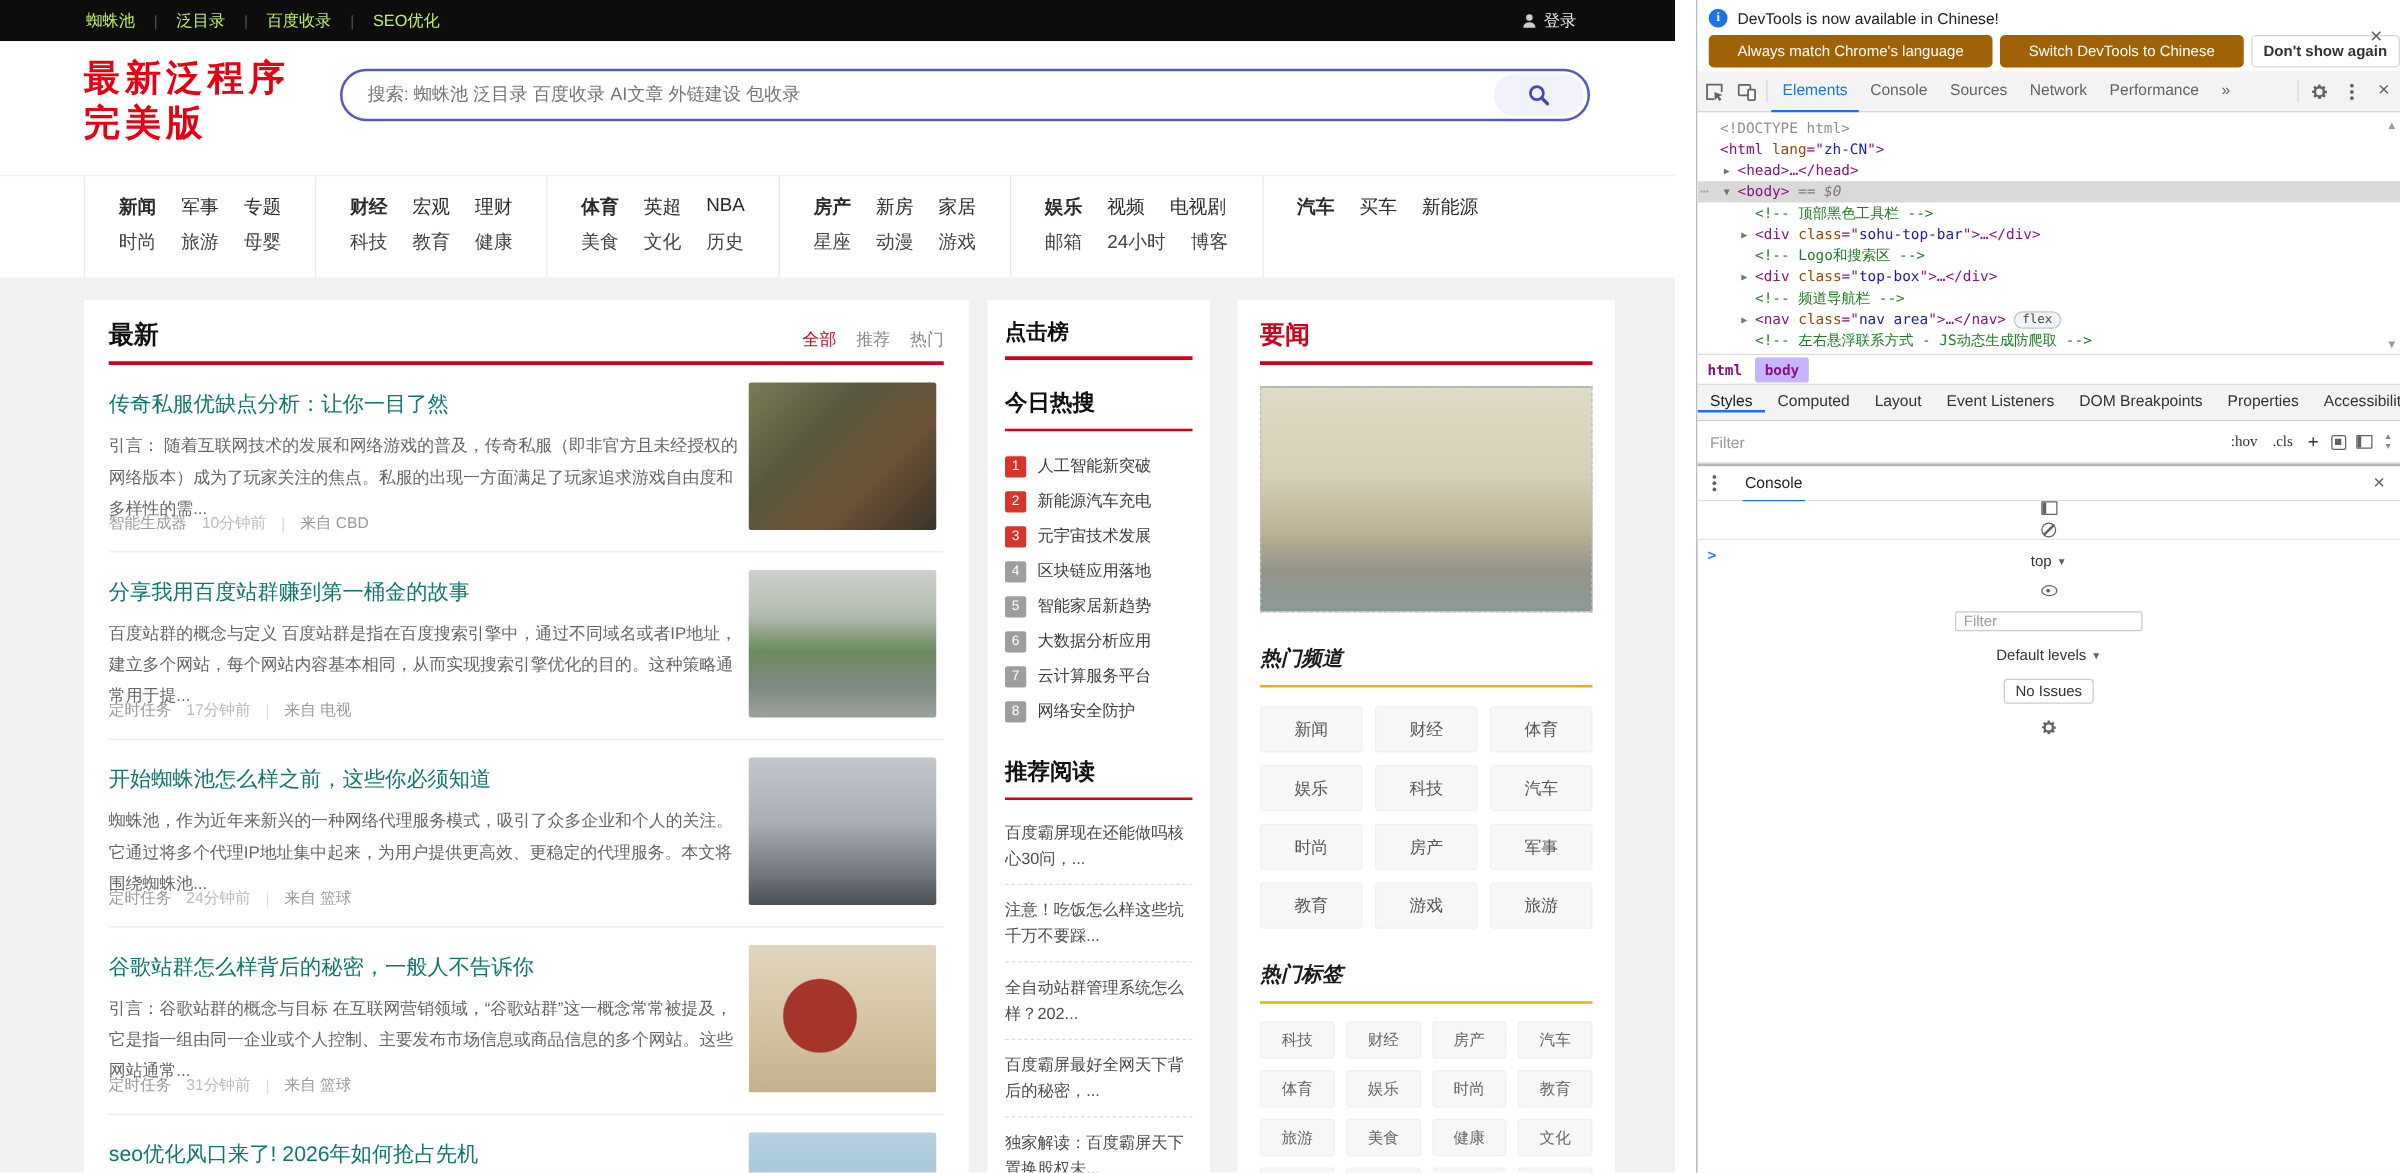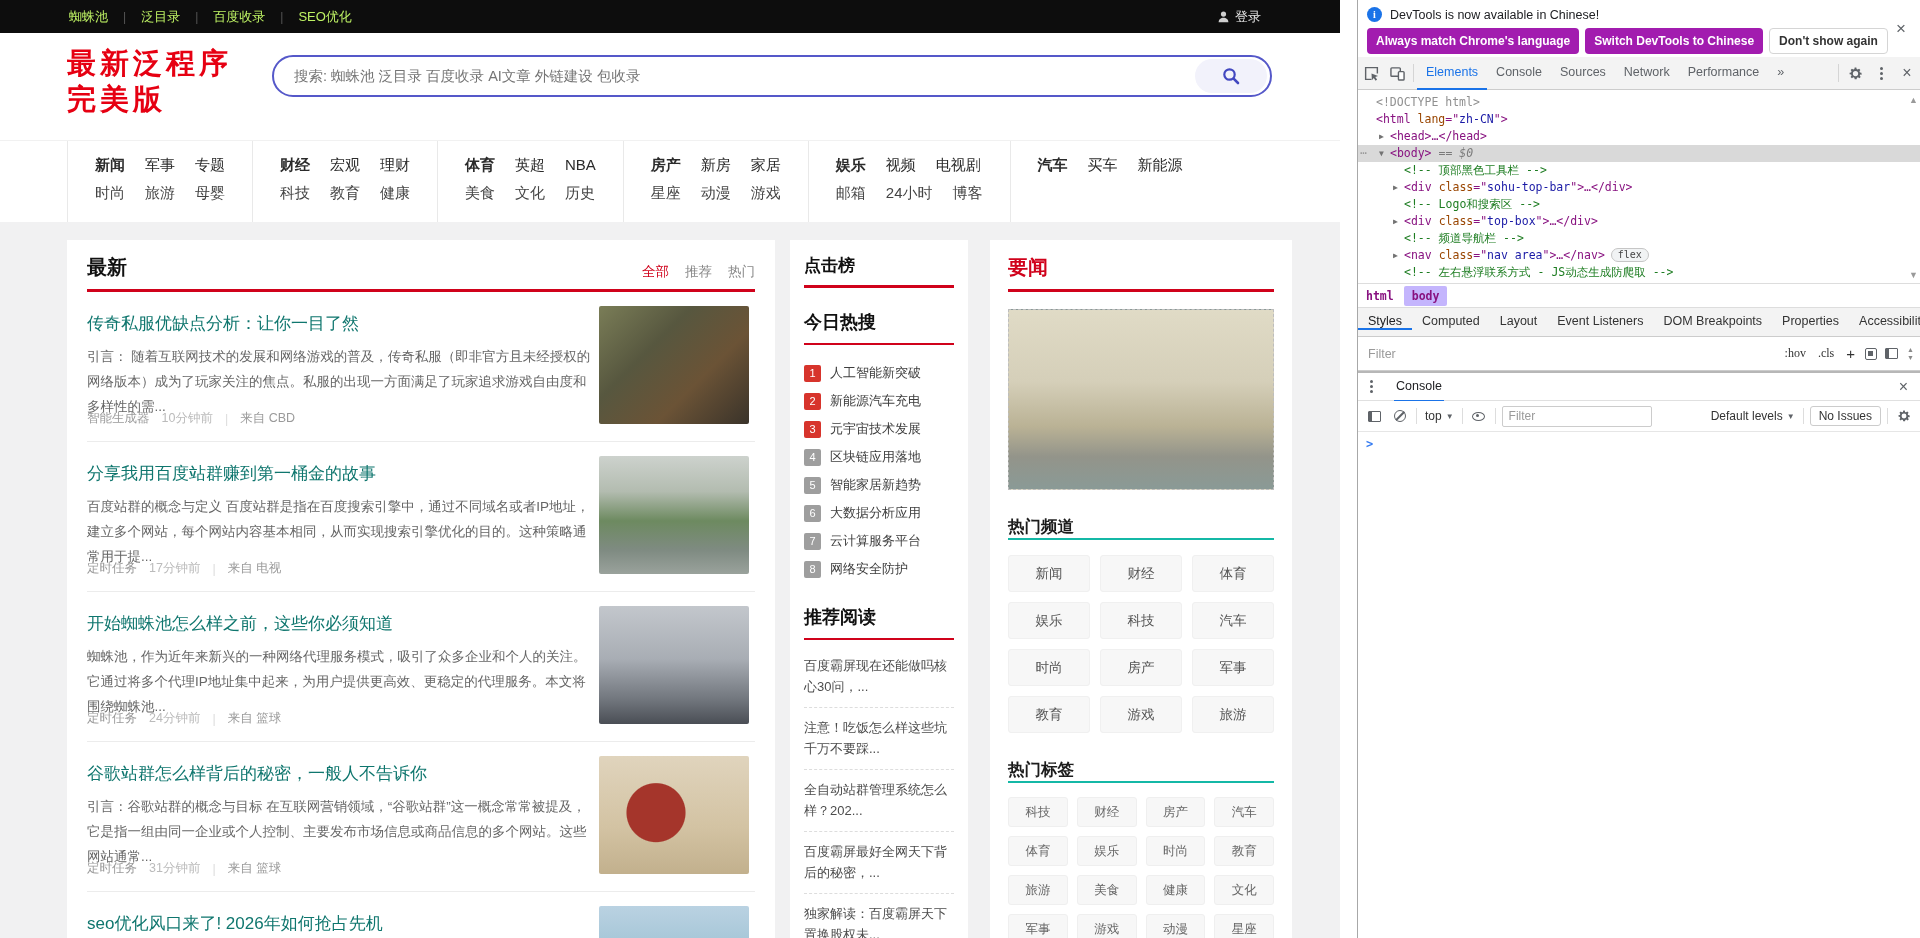--- a/index.html
+++ b/index.html
@@ -64,34 +64,34 @@
   .hotlist { margin-top:14px; }
   .hot-item { display:flex; align-items:center; gap:9px; height:28px; font-size:13px; color:#3d3d3d; cursor:pointer; }
   .hot-badge { width:17px; height:17px; border-radius:2px; background:#9e9e9e; color:#fff; font-size:11px; display:flex; align-items:center; justify-content:center; flex:none; }
   .hot-badge.top { background:#d7342c; }
   .reclist { margin-top:6px; }
   .rec-item { padding:9px 0; font-size:13px; color:#4c4c4c; line-height:1.65; border-bottom:1px dashed #ddd; cursor:pointer; }
   .rec-item:last-child { border-bottom:none; }
 
   .news-photo { margin-top:17px; width:100%; height:181px; border:1px dashed #bdbdbd;
     background:linear-gradient(180deg,#e0dbc6 0%,#d5cfb9 40%,#bab295 65%,#93948a 82%,#8a9a96 100%); }
-  .gray-head { margin-top:26px; border-bottom:2px solid #14b8a6; }
+  .gray-head { margin-top:26px; padding-bottom:10px; border-bottom:2px solid #eab308;font-style:italic; }
   .gray-title { font-size:16.5px; font-weight:bold; color:#1c1c1c; }
   .btn-grid3 { margin-top:15px; display:grid; grid-template-columns:repeat(3,1fr); gap:10px; }
   .chan-btn { height:37px; background:#f7f7f7; border:1px solid #f0f0f0; border-radius:3px; display:flex; align-items:center; justify-content:center; font-size:13.5px; color:#555; cursor:pointer; }
   .btn-grid4 { margin-top:14px; display:grid; grid-template-columns:repeat(4,1fr); gap:9px; }
   .tag-btn { height:30px; background:#f7f7f7; border:1px solid #efefef; border-radius:3px; display:flex; align-items:center; justify-content:center; font-size:12.5px; color:#666; cursor:pointer; }
 
   
   .devtools { position:absolute; left:1357px; top:0; width:563px; height:938px; background:#fff; border-left:1px solid #a8a8a8; font-size:12.5px; color:#202124; }
   .dt-notif { position:absolute; left:0; top:0; width:100%; height:57px; background:#fff; }
   .notif-row1 { display:flex; align-items:center; gap:8px; padding:7px 0 0 9px; font-size:12.5px; color:#202124; }
   .info-icon { width:15px; height:15px; border-radius:50%; background:#1a73e8; color:#fff; font-size:10px; font-weight:bold; display:flex; align-items:center; justify-content:center; font-family:"Liberation Serif",serif; }
   .notif-row2 { display:flex; gap:6px; padding:6px 0 0 9px; }
-  .blue-btn { background:#a21caf; color:#fff; border:none; border-radius:4px; font-size:12px; font-weight:bold; padding:5px 9px; cursor:pointer; font-family:inherit; }
+  .blue-btn { background:#a16207; color:#fff; border:none; border-radius:4px; font-size:12px; font-weight:normal; padding:5px 23px; cursor:pointer; font-family:inherit; }
   .plain-btn { background:#fff; color:#333; border:1px solid #d5d5d5; border-radius:4px; font-size:12px; font-weight:bold; padding:5px 9px; cursor:pointer; font-family:inherit; }
   .notif-close { position:absolute; right:14px; top:22px; color:#5f6368; font-size:17px; cursor:pointer; line-height:14px; }
 
   .dt-tabbar { position:absolute; left:0; top:57px; width:100%; height:33px; background:#f3f3f3; border-bottom:1px solid #ccc; display:flex; align-items:center; }
   .tb-icon { width:26px; height:26px; display:flex; align-items:center; justify-content:center; cursor:pointer; color:#5f6368; }
   .tb-sep { width:1px; height:18px; background:#d5d5d5; margin:0 3px; }
   .dt-tab { padding:0 9px; height:33px; display:flex; align-items:center; font-size:12.5px; color:#5f6368; cursor:pointer; border-bottom:2px solid transparent; white-space:nowrap; }
   .dt-tab.active { color:#1a73e8; border-bottom:2px solid #1a73e8; }
   .tb-right { margin-left:auto; display:flex; align-items:center; }
   .dots-v { display:inline-block; width:3px; }
@@ -124,21 +124,21 @@
   .dt-filter { position:absolute; left:0; top:337px; width:100%; height:34px; background:#fff; border-bottom:1px solid #ccc; display:flex; align-items:center; padding:0 6px; }
   .filter-text { color:#9a9a9a; font-size:12.5px; flex:1; padding-left:4px; }
   .mono-btn { font-family:Liberation Serif, serif; font-size:12px; color:#333; padding:2px 6px; cursor:pointer; }
   .plus-btn { font-size:15px; color:#333; padding:0 6px; cursor:pointer; }
   .mini-arrows { display:flex; flex-direction:column; align-items:center; margin-left:6px; color:#8a8a8a; font-size:7px; line-height:8px; }
 
   .dt-consolehead { position:absolute; left:0; top:371px; width:100%; height:30px; background:#fff; border-top:2px solid #b7b7b7; border-bottom:1px solid #e0e0e0; display:flex; align-items:center; }
   .console-tab { margin-left:10px; height:30px; display:flex; align-items:center; padding:0 2px; font-size:12.5px; color:#202124; border-bottom:2px solid #1a73e8; }
   .ch-close { margin-left:auto; margin-right:12px; color:#5f6368; font-size:16px; cursor:pointer; }
 
-  .dt-consolebar { position:absolute; left:0; top:401px; width:100%; height:31px; background:#fff; border-bottom:1px solid #e6e6e6; display:flex; align-items:center; padding:0 6px; gap:6px; }
+  .dt-consolebar { position:absolute; left:0; top:401px; width:100%; height:31px; background:#fff; border-bottom:1px solid #e6e6e6; display:flex; align-items:center; padding:0 6px; gap:6px;flex-direction:column; }
   .cb-icon { width:20px; height:20px; display:flex; align-items:center; justify-content:center; color:#5f6368; cursor:pointer; }
   .cb-sep { width:1px; height:16px; background:#ddd; }
   .cb-drop { font-size:12px; color:#333; display:flex; align-items:center; gap:4px; cursor:pointer; padding:0 2px; white-space:nowrap; }
   .caret { font-size:8px; color:#5f6368; }
   .cb-filterbox { width:150px; height:21px; border:1px solid #ccc; border-radius:2px; color:#9a9a9a; font-size:12px; display:flex; align-items:center; padding:0 6px; background:#fff; }
   .no-issues { border:1px solid #ccc; border-radius:3px; padding:2px 8px; font-size:12px; color:#333; cursor:pointer; white-space:nowrap; }
   .noentry { position:relative; width:12px; height:12px; border:1.5px solid #5f6368; border-radius:50%; }
   .noentry::after { content:""; position:absolute; left:-1px; top:4.2px; width:12px; height:1.5px; background:#5f6368; transform:rotate(-45deg); }
   .eye { position:relative; width:13px; height:9px; border:1.5px solid #5f6368; border-radius:50%; }
   .eye::after { content:""; position:absolute; left:3px; top:1.5px; width:3px; height:3px; border-radius:50%; background:#5f6368; }

